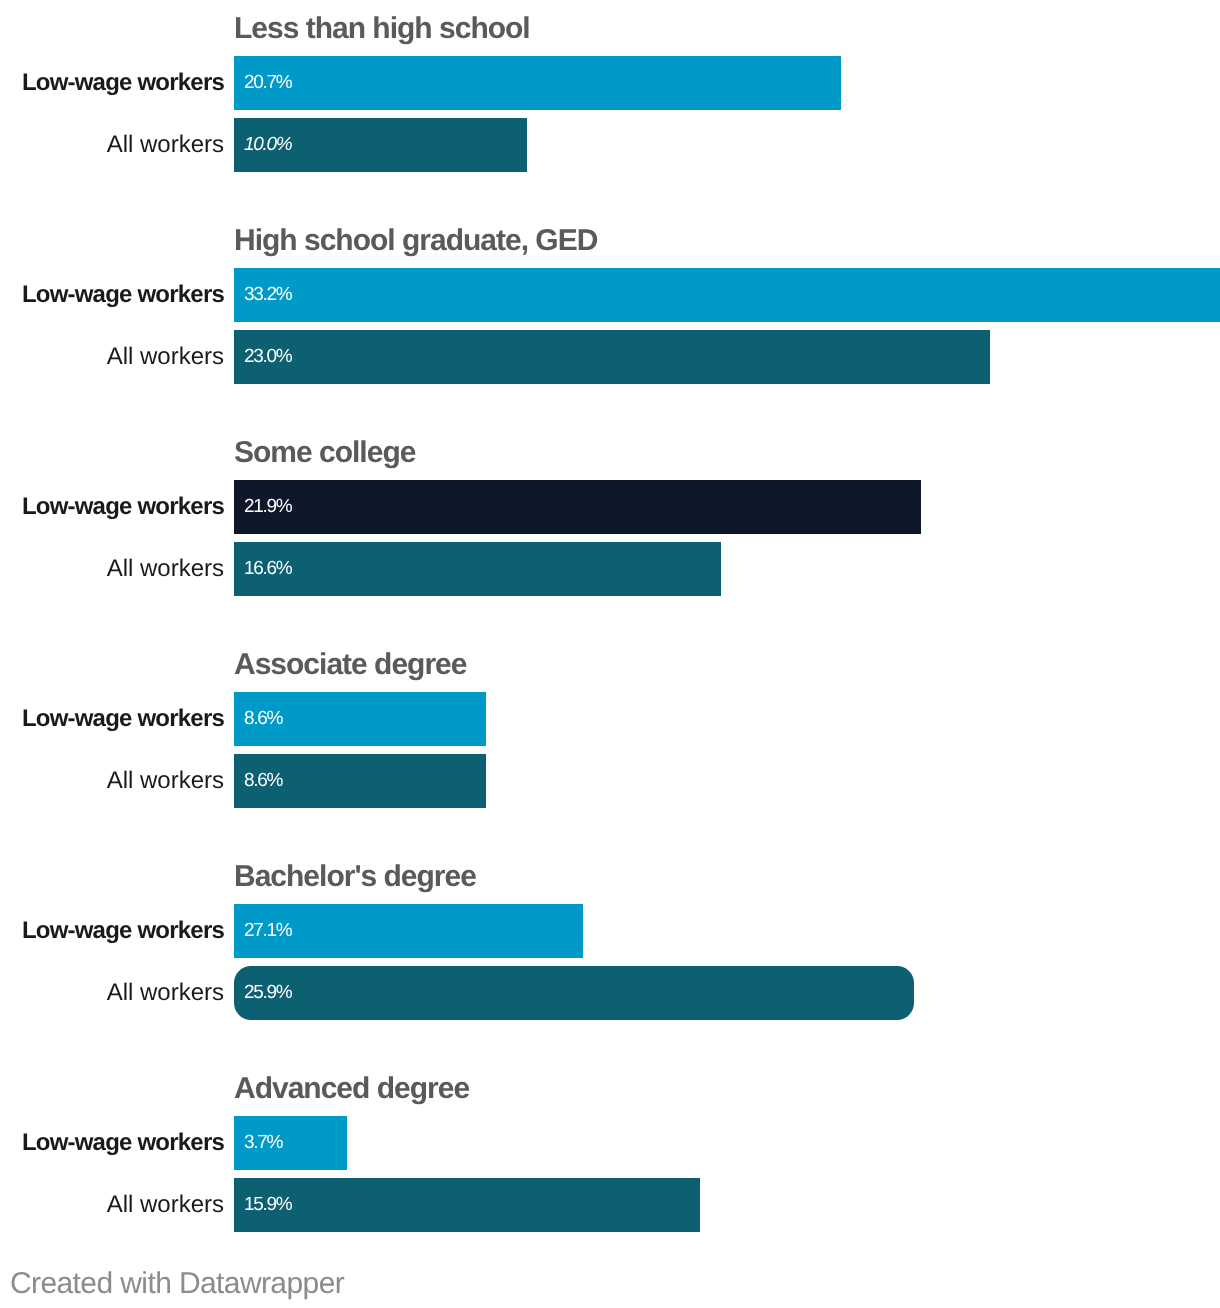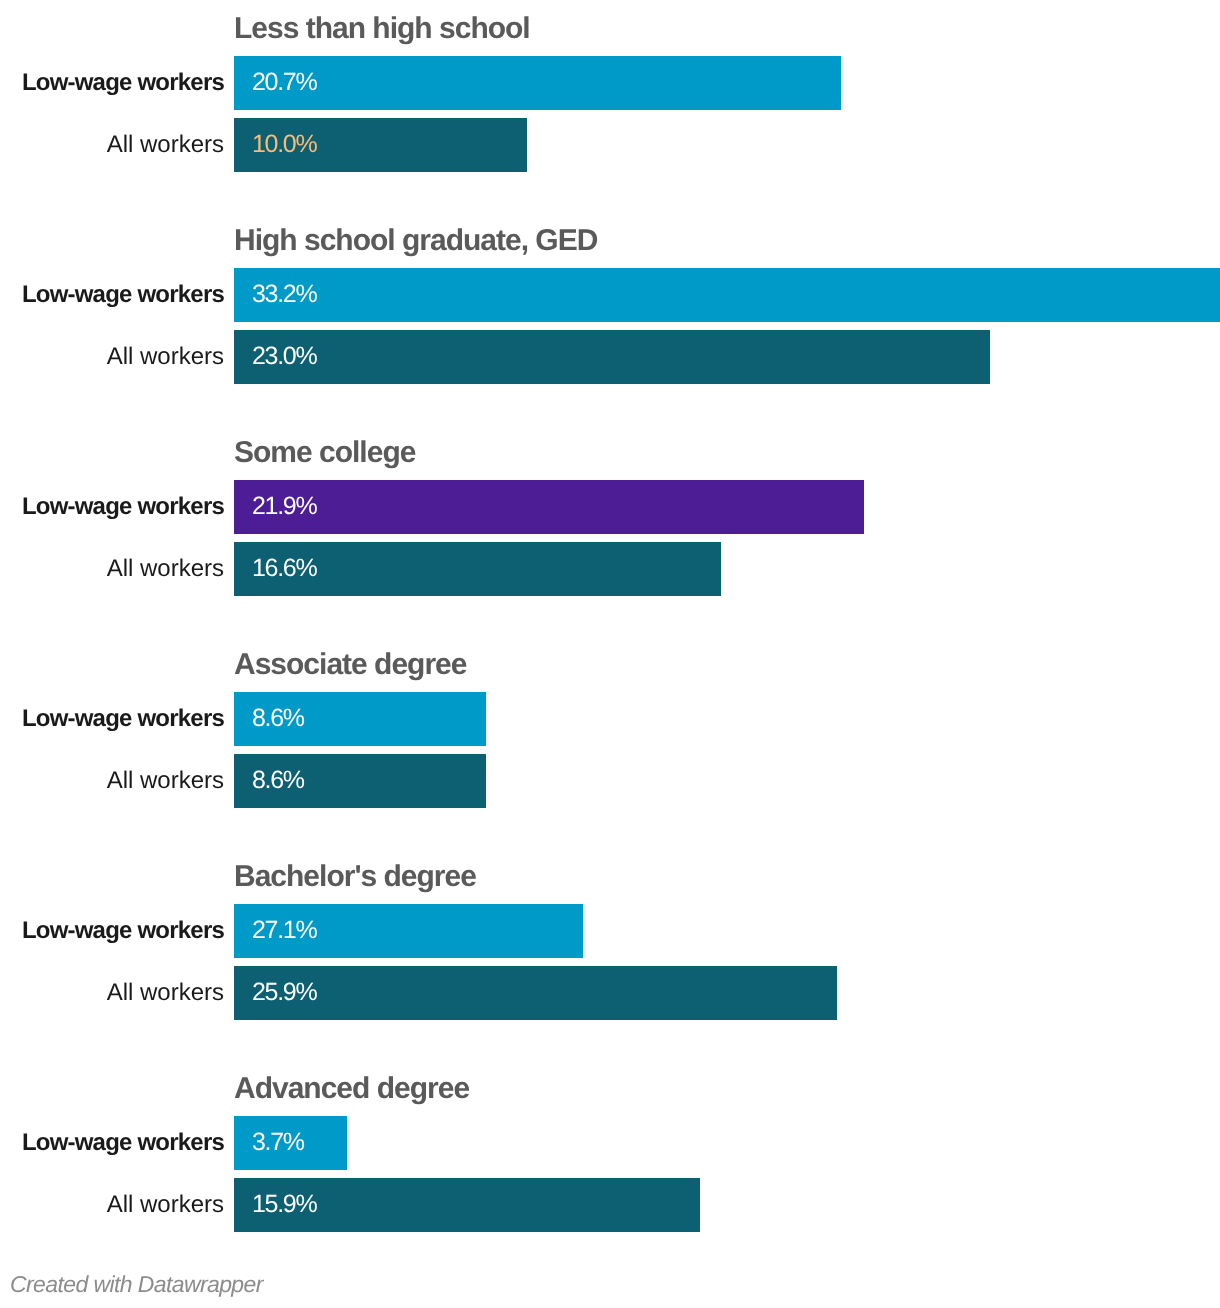--- a/index.html
+++ b/index.html
@@ -23,47 +23,45 @@
     position:absolute; left:0; top:0; width:224px; height:54px;
     text-align:right; font-size:24px; color:#1a1a1a;
     line-height:54px; white-space:nowrap;
   }
   .row-label.bold { font-weight:700; letter-spacing:-0.79px; }
   .bar { position:absolute; left:234px; top:0; height:54px; }
   .bar-0 { background:#009ac8; }
   .bar-1 { background:#0d5f72; }
   .bar-value {
     position:absolute; left:10px; top:0; height:54px;
-    font-size:25px; color:#ffffff; line-height:53px; white-space:nowrap;
+    font-size:19px; color:#ffffff; line-height:53px; white-space:nowrap;
     letter-spacing:-1.3px;
-    margin-left:8px;
   }
   .footer {
     position:absolute; left:10px; top:1270px;
-    font-size:23px; color:#8c8c8c; line-height:28px; white-space:nowrap;
+    font-size:30px; color:#8c8c8c; line-height:28px; white-space:nowrap;
     letter-spacing:-0.6px;
-    font-style:italic;
   }
 </style>
 </head>
 <body>
 
 <div id="chart" style="background-color: rgb(255, 255, 255);">
   <div class="group">
     <div class="grp-title" style="top: 11px; color: rgb(90, 90, 90);">Less than high school</div>
     <div class="row" style="top:56px">
       <div class="row-label bold" style="color: rgb(26, 26, 26);">Low-wage workers</div>
       <div class="bar bar-0" style="width: 607.283px; background-color: rgb(0, 154, 200);">
         <span class="bar-value" style="color: rgb(255, 255, 255);">20.7%</span>
       </div>
     </div>
     <div class="row" style="top:118px">
       <div class="row-label" style="color: rgb(26, 26, 26);">All workers</div>
       <div class="bar bar-1" style="width: 293.373px; background-color: rgb(13, 95, 114);">
-        <span class="bar-value" style="color: #fdba74;">10.0%</span>
+        <span class="bar-value" style="color: #ffffff; font-style: italic;">10.0%</span>
       </div>
     </div>
   </div>
   <div class="group">
     <div class="grp-title" style="top: 223px; color: rgb(90, 90, 90);">High school graduate, GED</div>
     <div class="row" style="top:268px">
       <div class="row-label bold" style="color: rgb(26, 26, 26);">Low-wage workers</div>
       <div class="bar bar-0" style="width: 1067px; background-color: rgb(0, 154, 200);">
         <span class="bar-value" style="color: rgb(255, 255, 255);">33.2%</span>
       </div>
@@ -72,21 +70,21 @@
       <div class="row-label" style="color: rgb(26, 26, 26);">All workers</div>
       <div class="bar bar-1" style="width: 756px; background-color: rgb(13, 95, 114);">
         <span class="bar-value" style="color: rgb(255, 255, 255);">23.0%</span>
       </div>
     </div>
   </div>
   <div class="group">
     <div class="grp-title" style="top: 435px; color: rgb(90, 90, 90);">Some college</div>
     <div class="row" style="top:480px">
       <div class="row-label bold" style="color: rgb(26, 26, 26);">Low-wage workers</div>
-      <div class="bar bar-0" style="width: 630px; background-color: #4c1d95;">
+      <div class="bar bar-0" style="width: 687px; background-color: #0f172a;">
         <span class="bar-value" style="color: rgb(255, 255, 255);">21.9%</span>
       </div>
     </div>
     <div class="row" style="top:542px">
       <div class="row-label" style="color: rgb(26, 26, 26);">All workers</div>
       <div class="bar bar-1" style="width: 487px; background-color: rgb(13, 95, 114);">
         <span class="bar-value" style="color: rgb(255, 255, 255);">16.6%</span>
       </div>
     </div>
   </div>
@@ -108,21 +106,21 @@
   <div class="group">
     <div class="grp-title" style="top: 859px; color: rgb(90, 90, 90);">Bachelor's degree</div>
     <div class="row" style="top:904px">
       <div class="row-label bold" style="color: rgb(26, 26, 26);">Low-wage workers</div>
       <div class="bar bar-0" style="width: 349.114px; background-color: rgb(0, 154, 200);">
         <span class="bar-value" style="color: rgb(255, 255, 255);">27.1%</span>
       </div>
     </div>
     <div class="row" style="top:966px">
       <div class="row-label" style="color: rgb(26, 26, 26);">All workers</div>
-      <div class="bar bar-1" style="width: 603px; background-color: rgb(13, 95, 114);">
+      <div class="bar bar-1" style="width: 680px; background-color: rgb(13, 95, 114); border-radius: 17px;">
         <span class="bar-value" style="color: rgb(255, 255, 255);">25.9%</span>
       </div>
     </div>
   </div>
   <div class="group">
     <div class="grp-title" style="top: 1071px; color: rgb(90, 90, 90);">Advanced degree</div>
     <div class="row" style="top:1116px">
       <div class="row-label bold" style="color: rgb(26, 26, 26);">Low-wage workers</div>
       <div class="bar bar-0" style="width: 113px; background-color: rgb(0, 154, 200);">
         <span class="bar-value" style="color: rgb(255, 255, 255);">3.7%</span>

